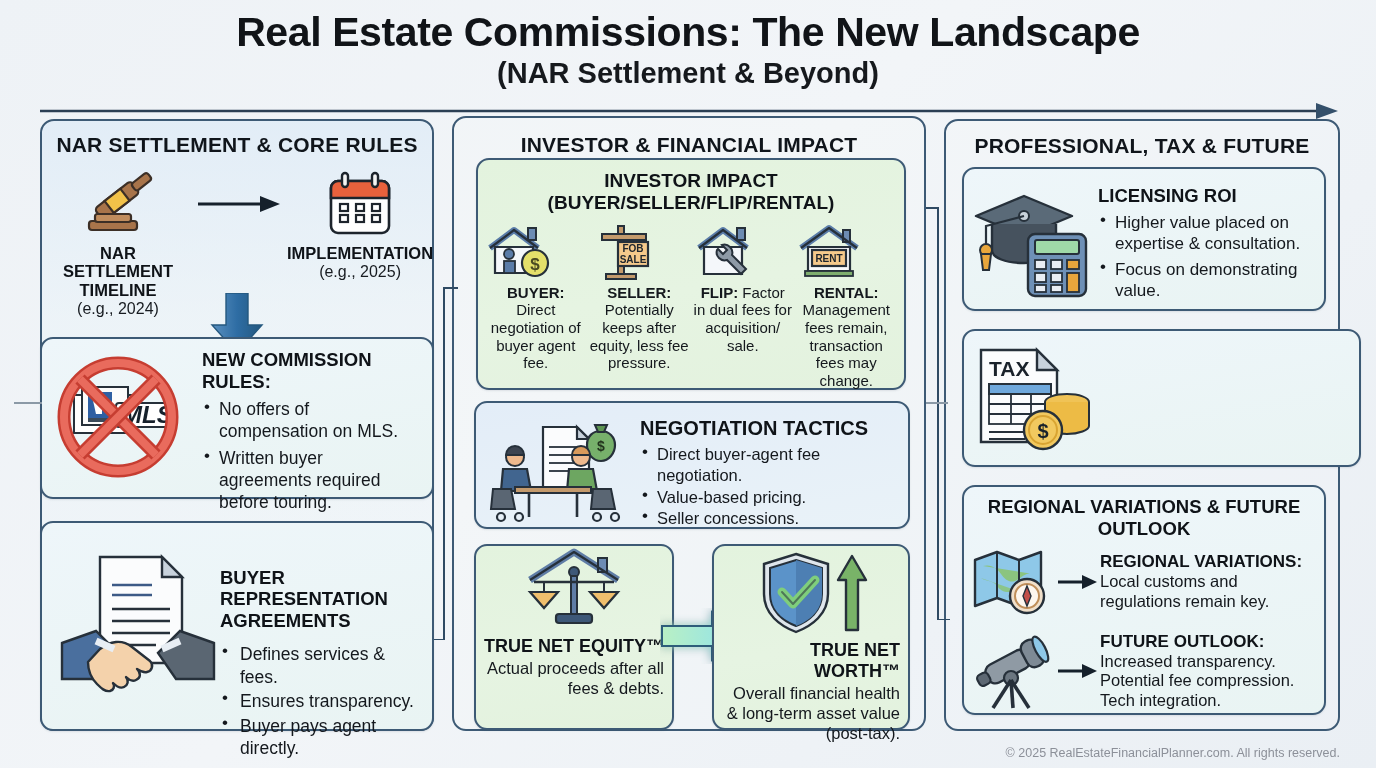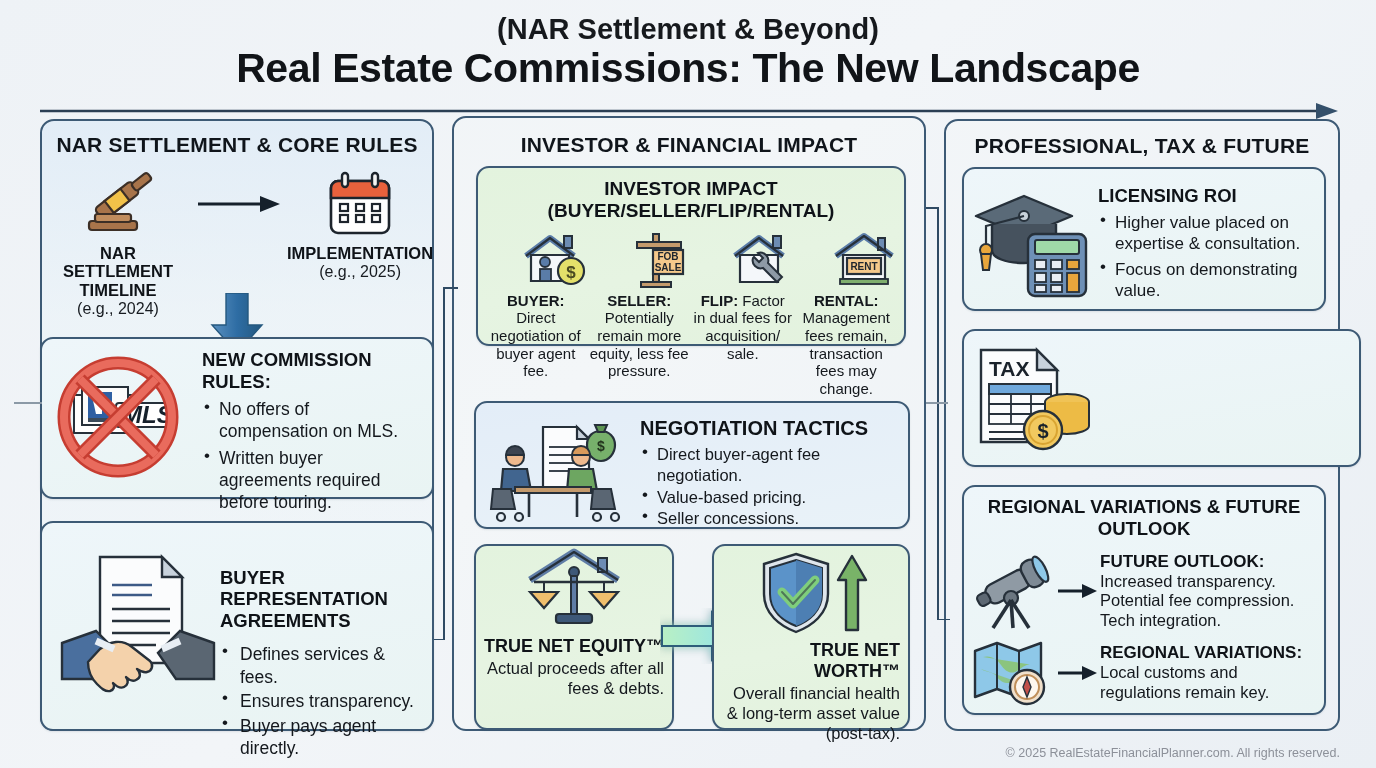--- a/index.html
+++ b/index.html
@@ -92,28 +92,28 @@
   #card-buyer-rep .txt { flex: 1; padding-left: 2px; padding-top: 16px; }
   #card-buyer-rep .card-head { font-size: 18.5px; line-height: 1.16; margin-bottom: 12px; }
   #card-buyer-rep .bullets li { font-size: 17.5px; line-height: 1.28; margin-bottom: 2px; padding-left: 20px; }
 
   
   #card-investor-impact { left: 22px; top: 48px; width: 430px; height: 340px; }
   #card-negotiation     { left: 22px; top: 285px; width: 430px; height: 130px; }
   #card-true-equity     { left: 22px; top: 430px; width: 200px; height: 185px; }
   #card-true-worth      { left: 250px; top: 430px; width: 202px; height: 185px; }
 
-  #card-investor-impact { top: 48px; height: 180px; }
+  #card-investor-impact { top: 40px; height: 232px; }
   #card-investor-impact .ii-title {
     text-align: center; font-size: 19px; font-weight: bold; line-height: 1.15;
     padding-top: 10px; color: #0f1318;
   }
   .ii-cols { display: flex; padding: 4px 6px 0 6px; }
   .ii-col { flex: 1; text-align: center; }
-  .ii-col .ico { height: 62px; display: flex; align-items: flex-end; justify-content: flex-end; }
+  .ii-col .ico { height: 62px; display: flex; align-items: flex-end; justify-content: flex-start; }
   .ii-col .body { font-size: 15px; line-height: 1.18; margin-top: 4px; color: #14181d; padding: 0 2px; }
   .ii-col .body b { font-weight: bold; }
 
   #card-negotiation .inner { display: flex; padding: 8px 10px 0 6px; }
   #card-negotiation .txt { flex: 1; padding-left: 2px; padding-top: 6px; }
   #card-negotiation .card-head { font-size: 20px; margin-bottom: 4px; }
   #card-negotiation .bullets li { font-size: 16.5px; line-height: 1.3; }
 
   .tn-card { text-align: right; padding: 0 8px; }
   .tn-card .ico { height: 84px; display: flex; align-items: flex-end; justify-content: center; padding-top: 6px; }
@@ -150,22 +150,22 @@
     position: absolute; right: 36px; bottom: 8px;
     font-size: 12.5px; color: #8c9099;
   }
 
   svg { display: block; }
 </style>
 </head>
 <body>
 
 <div id="title-block">
+  <div id="main-title">Real Estate Commissions: The New Landscape</div>
   <div id="sub-title">(NAR Settlement &amp; Beyond)</div>
-  <div id="main-title">Real Estate Commissions: The New Landscape</div>
 </div>
 
 <div id="flow-arrow">
   <svg width="1300" height="22" viewBox="0 0 1300 22">
     <line x1="0" y1="11" x2="1276" y2="11" stroke="#2b3f54" stroke-width="2.4"></line>
     <polygon points="1276,3 1298,11 1276,19" fill="#34506b"></polygon>
   </svg>
 </div>
 
 <div class="column" id="col-left">
@@ -332,21 +332,21 @@
             <rect x="30" y="4" width="6" height="50" fill="#c49a6c" stroke="#26303a" stroke-width="2"></rect>
             <rect x="14" y="12" width="44" height="6" fill="#c49a6c" stroke="#26303a" stroke-width="2"></rect>
             <rect x="18" y="52" width="30" height="5" fill="#c49a6c" stroke="#26303a" stroke-width="2"></rect>
             <rect x="30" y="20" width="30" height="24" fill="#f5c98b" stroke="#26303a" stroke-width="2.2"></rect>
             <text x="45" y="30" text-anchor="middle" font-family="Liberation Sans, sans-serif" font-size="10" font-weight="bold" fill="#20262d">FOB</text>
             <text x="45" y="41" text-anchor="middle" font-family="Liberation Sans, sans-serif" font-size="10" font-weight="bold" fill="#20262d">SALE</text>
           </svg>
         </div>
         <div class="body">
           <b>SELLER:</b> 
-          <span>Potentially remain more equity, less fee pressure.</span>
+          <span>Potentially keeps after equity, less fee pressure.</span>
         </div>
       </div>
 
       <div class="ii-col">
         <div class="ico">
           <svg width="68" height="58" viewBox="0 0 68 58">
             <path d="M8 26L32 8l24 18" fill="none" stroke="#5a7ca8" stroke-width="6" stroke-linejoin="round"></path>
             <rect x="46" y="6" width="8" height="12" fill="#6d8cb3" stroke="#26303a" stroke-width="2"></rect>
             <path d="M13 25h38v27H13z" fill="#f4f7fa" stroke="#26303a" stroke-width="2.2"></path>
             <path d="M8 26L32 8l24 18" fill="none" stroke="#26303a" stroke-width="2.2" stroke-linejoin="round"></path>
@@ -546,49 +546,20 @@
           <circle cx="72" cy="86" r="14" fill="none" stroke="#d9a432" stroke-width="2"></circle>
           <text x="72" y="94" text-anchor="middle" font-family="Liberation Sans, sans-serif" font-size="20" font-weight="bold" fill="#1a222b">$</text>
         </svg>
       </div>
     </div>
   </div>
 
   <div class="card" id="card-regional">
     <div class="rg-title">REGIONAL VARIATIONS &amp; FUTURE OUTLOOK</div>
 
-    <div class="rg-row" style="padding-top:12px;">
-      <div class="ico">
-        <svg width="84" height="78" viewBox="0 0 84 78">
-          <g transform="rotate(-28 42 34)">
-            <rect x="14" y="22" width="46" height="20" rx="8" fill="#8f9aa4" stroke="#26303a" stroke-width="2.4"></rect>
-            <rect x="56" y="18" width="18" height="28" rx="8" fill="#7e8a95" stroke="#26303a" stroke-width="2.4"></rect>
-            <ellipse cx="74" cy="32" rx="5" ry="14" fill="#8ec8e8" stroke="#26303a" stroke-width="2.2"></ellipse>
-            <rect x="4" y="26" width="12" height="12" rx="4" fill="#5d6873" stroke="#26303a" stroke-width="2.2"></rect>
-          </g>
-          <circle cx="40" cy="46" r="7" fill="#6b7680" stroke="#26303a" stroke-width="2.2"></circle>
-          <line x1="40" y1="48" x2="22" y2="76" stroke="#26303a" stroke-width="3.6"></line>
-          <line x1="40" y1="48" x2="58" y2="76" stroke="#26303a" stroke-width="3.6"></line>
-          <line x1="40" y1="48" x2="42" y2="76" stroke="#26303a" stroke-width="3.6"></line>
-        </svg>
-      </div>
-      <div class="arw">
-        <svg width="40" height="16" viewBox="0 0 40 16">
-          <line x1="0" y1="8" x2="26" y2="8" stroke="#15202b" stroke-width="3"></line>
-          <polygon points="24,1 39,8 24,15" fill="#15202b"></polygon>
-        </svg>
-      </div>
-      <div class="txt">
-        <div class="h">FUTURE OUTLOOK:</div>
-        <div class="p">Increased transparency.</div>
-        <div class="p">Potential fee compression.</div>
-        <div class="p">Tech integration.</div>
-      </div>
-    </div>
-
     <div class="rg-row">
       <div class="ico">
         <svg width="84" height="72" viewBox="0 0 84 72">
           <path d="M4 14l22-8 22 8 22-8v46l-22 8-22-8-22 8z" fill="#8ec8e8" stroke="#26303a" stroke-width="2.4" stroke-linejoin="round"></path>
           <path d="M12 20c8-2 14 2 18 8s10 10 16 6 10-8 16-6" fill="#8bc47f" stroke="none"></path>
           <path d="M10 32c6 4 12 2 16 8s12 8 18 4" fill="#8bc47f" stroke="none" opacity=".9"></path>
           <path d="M26 6v46M48 14v46" fill="none" stroke="#26303a" stroke-width="2"></path>
           <circle cx="56" cy="50" r="17" fill="#f0e0cb" stroke="#26303a" stroke-width="2.4"></circle>
           <circle cx="56" cy="50" r="12" fill="#fdf7ef" stroke="#c08f5a" stroke-width="2"></circle>
           <polygon points="56,40 60,50 56,60 52,50" fill="#c2504a" stroke="#26303a" stroke-width="1.4"></polygon>
@@ -599,20 +570,49 @@
           <line x1="0" y1="8" x2="26" y2="8" stroke="#15202b" stroke-width="3"></line>
           <polygon points="24,1 39,8 24,15" fill="#15202b"></polygon>
         </svg>
       </div>
       <div class="txt">
         <div class="h">REGIONAL VARIATIONS:</div>
         <div class="p">Local customs and</div>
         <div class="p">regulations remain key.</div>
       </div>
     </div>
+
+    <div class="rg-row" style="padding-top:12px;">
+      <div class="ico">
+        <svg width="84" height="78" viewBox="0 0 84 78">
+          <g transform="rotate(-28 42 34)">
+            <rect x="14" y="22" width="46" height="20" rx="8" fill="#8f9aa4" stroke="#26303a" stroke-width="2.4"></rect>
+            <rect x="56" y="18" width="18" height="28" rx="8" fill="#7e8a95" stroke="#26303a" stroke-width="2.4"></rect>
+            <ellipse cx="74" cy="32" rx="5" ry="14" fill="#8ec8e8" stroke="#26303a" stroke-width="2.2"></ellipse>
+            <rect x="4" y="26" width="12" height="12" rx="4" fill="#5d6873" stroke="#26303a" stroke-width="2.2"></rect>
+          </g>
+          <circle cx="40" cy="46" r="7" fill="#6b7680" stroke="#26303a" stroke-width="2.2"></circle>
+          <line x1="40" y1="48" x2="22" y2="76" stroke="#26303a" stroke-width="3.6"></line>
+          <line x1="40" y1="48" x2="58" y2="76" stroke="#26303a" stroke-width="3.6"></line>
+          <line x1="40" y1="48" x2="42" y2="76" stroke="#26303a" stroke-width="3.6"></line>
+        </svg>
+      </div>
+      <div class="arw">
+        <svg width="40" height="16" viewBox="0 0 40 16">
+          <line x1="0" y1="8" x2="26" y2="8" stroke="#15202b" stroke-width="3"></line>
+          <polygon points="24,1 39,8 24,15" fill="#15202b"></polygon>
+        </svg>
+      </div>
+      <div class="txt">
+        <div class="h">FUTURE OUTLOOK:</div>
+        <div class="p">Increased transparency.</div>
+        <div class="p">Potential fee compression.</div>
+        <div class="p">Tech integration.</div>
+      </div>
+    </div>
   </div>
 </div>
 
 <div class="connector" style="left:434px; top:280px;">
   <svg width="24" height="360" viewBox="0 0 24 360">
     <path d="M0 360 H10 V8 H24" fill="none" stroke="#2f4a63" stroke-width="2"></path>
   </svg>
 </div>
 <div class="connector" style="left:926px; top:200px;">
   <svg width="24" height="420" viewBox="0 0 24 420">

